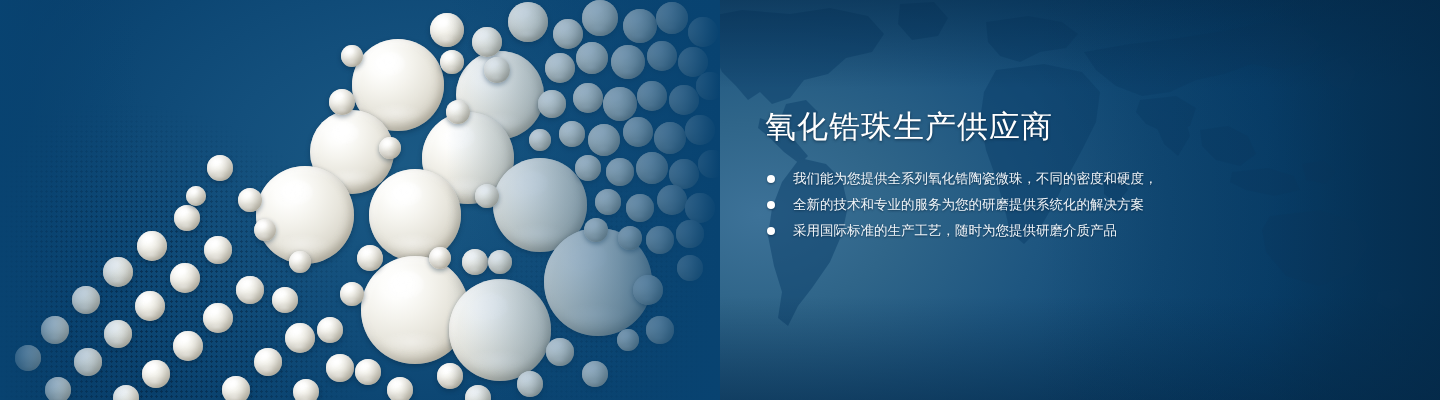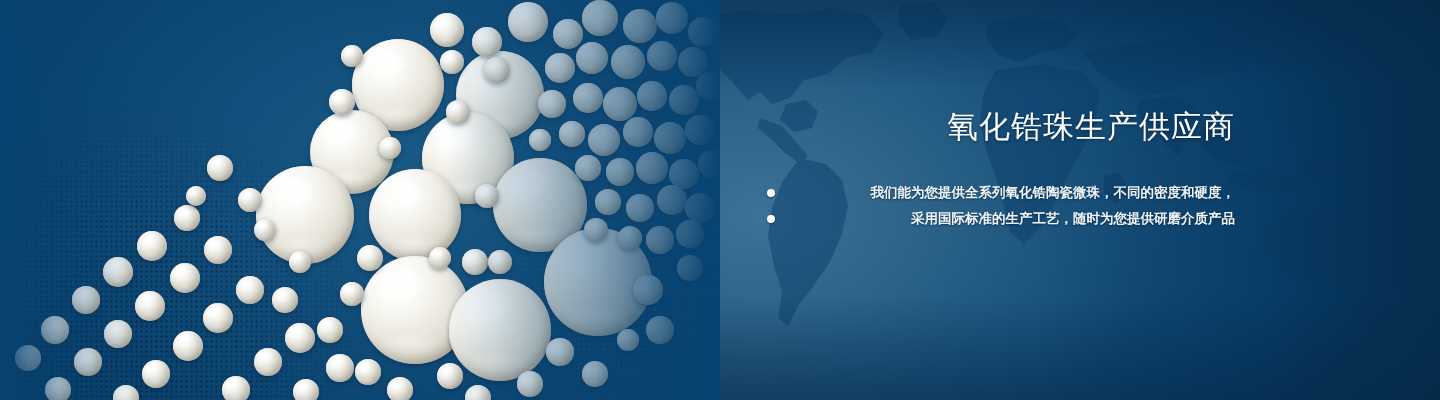--- a/index.html
+++ b/index.html
@@ -113,35 +113,33 @@
     border-radius:50%;
     background:radial-gradient(ellipse at 50% 50%, rgba(255,255,255,.40) 0%, rgba(255,255,255,0) 72%);
     filter:blur(1.4px);
   }
 
   
   .content {
     position:absolute;
     left:765px; top:108px;
     width:470px;
-    text-align:right;
   }
   .headline {
     font-size:31px;
     line-height:38px;
     letter-spacing:1px;
     color:#ffffff;
     font-weight:400;
     text-shadow:0 1px 3px rgba(2,26,48,.65);
     white-space:nowrap;
   }
   .bullets {
-    margin-top:36px;
+    margin-top:22px;
     list-style:none;
-    font-weight:bold;
   }
   .bullet {
     position:relative;
     padding-left:28px;
     margin-bottom:4px;
     font-size:13.5px;
     line-height:22px;
     color:#f2f6fa;
     text-shadow:0 1px 2px rgba(2,26,48,.6);
     white-space:nowrap;
@@ -316,18 +314,22 @@
   <div class="content">
     <h1 class="headline">氧化锆珠生产供应商</h1>
 
     <ul class="bullets">
       <li class="bullet">
         <span class="bullet-dot"></span>
         <span>我们能为您提供全系列氧化锆陶瓷微珠，不同的密度和硬度，</span>
       </li>
       <li class="bullet">
         <span class="bullet-dot"></span>
+        <span>全新的技术和专业的服务为您的研磨提供系统化的解决方案</span>
+      </li>
+      <li class="bullet">
+        <span class="bullet-dot"></span>
         <span>采用国际标准的生产工艺，随时为您提供研磨介质产品</span>
       </li>
     </ul>
   </div>
 
 </div>
 
 </body></html>

